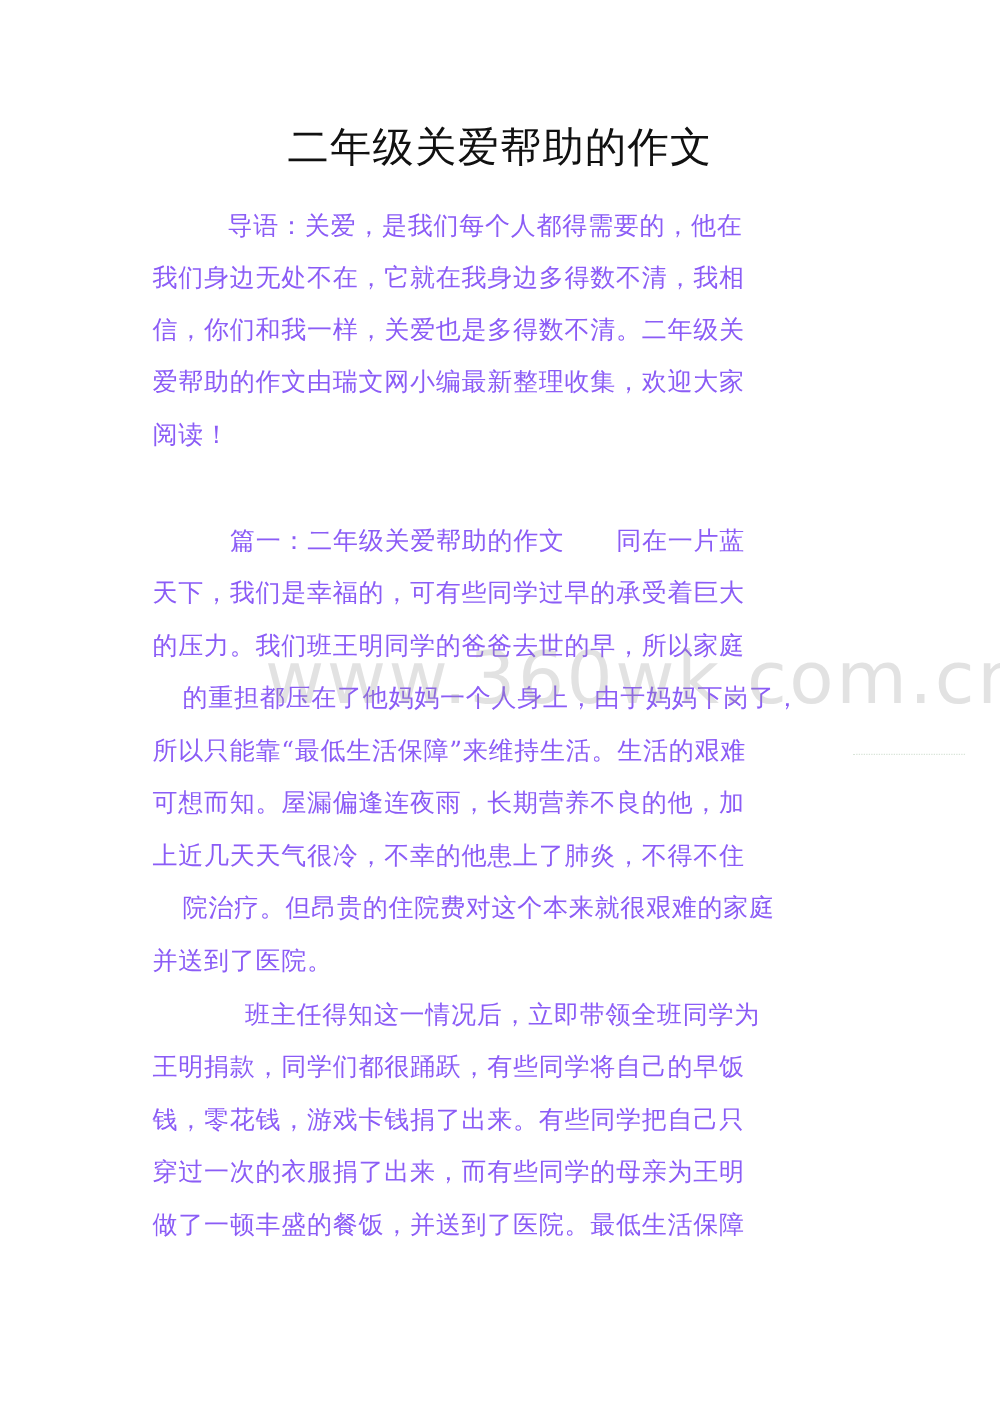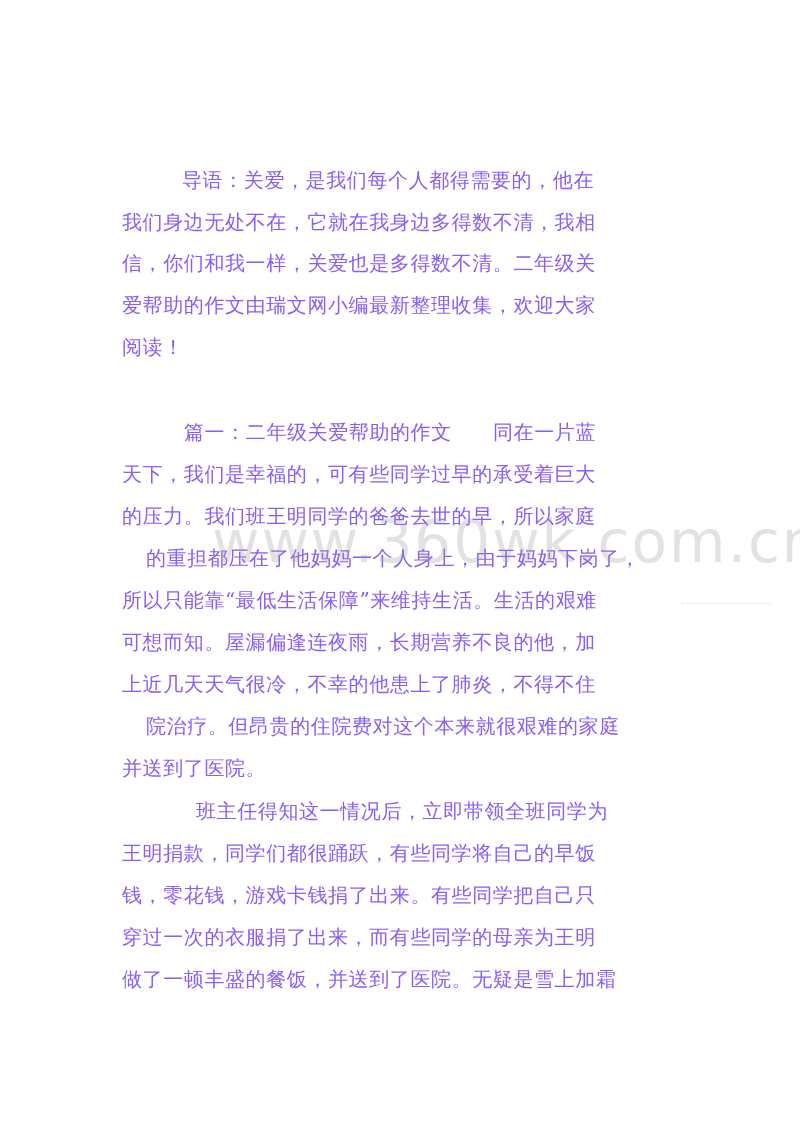--- a/index.html
+++ b/index.html
@@ -13,36 +13,37 @@
           letter-spacing: 0.6px; line-height: 37px; height: 37px; color: #8b5cf6; }
   .watermark { position: absolute; left: 212px; top: 508px; font-family: "DejaVu Sans", "Liberation Sans", sans-serif;
                font-size: 58px; color: rgba(150,150,150,0.28); letter-spacing: 2px; white-space: nowrap;
                pointer-events: none; }
   .dots { position: absolute; left: 682px; top: 603px; width: 90px; border-top: 1px dotted #d8e4d8; }
 </style>
 </head>
 <body>
 
 <div class="page">
+  <h1 class="title">二年级关爱帮助的作文</h1>
   <div id="body">
       <div class="line" style="top: 162px; left: 182px;">导语：关爱，是我们每个人都得需要的，他在</div>
       <div class="line" style="top: 204px;">我们身边无处不在，它就在我身边多得数不清，我相</div>
       <div class="line" style="top: 245px;">信，你们和我一样，关爱也是多得数不清。二年级关</div>
       <div class="line" style="top: 287px;">爱帮助的作文由瑞文网小编最新整理收集，欢迎大家</div>
       <div class="line" style="top: 329px;">阅读！</div>
       <div class="line" style="top: 414px; left: 184px;">篇一：二年级关爱帮助的作文　　同在一片蓝</div>
       <div class="line" style="top: 456px;">天下，我们是幸福的，可有些同学过早的承受着巨大</div>
       <div class="line" style="top: 498px;">的压力。我们班王明同学的爸爸去世的早，所以家庭</div>
       <div class="line" style="top: 540px; margin-left: 24px;">的重担都压在了他妈妈一个人身上，由于妈妈下岗了，</div>
       <div class="line" style="top: 582px;">所以只能靠“最低生活保障”来维持生活。生活的艰难</div>
       <div class="line" style="top: 624px;">可想而知。屋漏偏逢连夜雨，长期营养不良的他，加</div>
       <div class="line" style="top: 666px;">上近几天天气很冷，不幸的他患上了肺炎，不得不住</div>
       <div class="line" style="top: 708px; margin-left: 24px;">院治疗。但昂贵的住院费对这个本来就很艰难的家庭</div>
       <div class="line" style="top: 750px;">并送到了医院。</div>
       <div class="line" style="top: 793px; left: 196px; text-align: right;">班主任得知这一情况后，立即带领全班同学为</div>
       <div class="line" style="top: 835px;">王明捐款，同学们都很踊跃，有些同学将自己的早饭</div>
       <div class="line" style="top: 877px;">钱，零花钱，游戏卡钱捐了出来。有些同学把自己只</div>
       <div class="line" style="top: 919px;">穿过一次的衣服捐了出来，而有些同学的母亲为王明</div>
-      <div class="line" style="top: 961px;">做了一顿丰盛的餐饭，并送到了医院。无疑是雪上加霜</div>
+      <div class="line" style="top: 961px;">做了一顿丰盛的餐饭，并送到了医院。最低生活保障</div>
     </div>
   <div class="watermark">www.360wk.com.cn</div>
   <div class="dots"></div>
 </div>
 
 </body></html>

